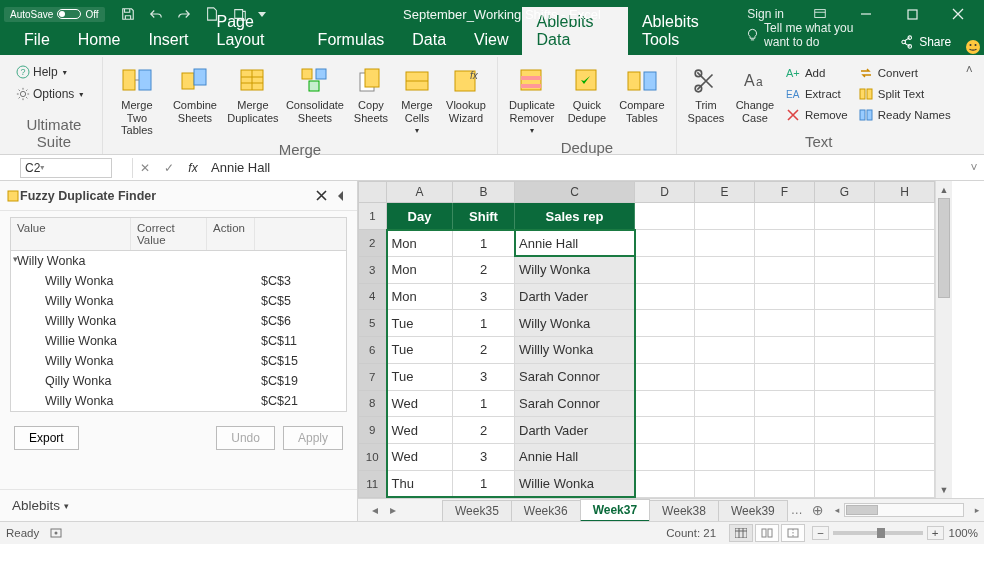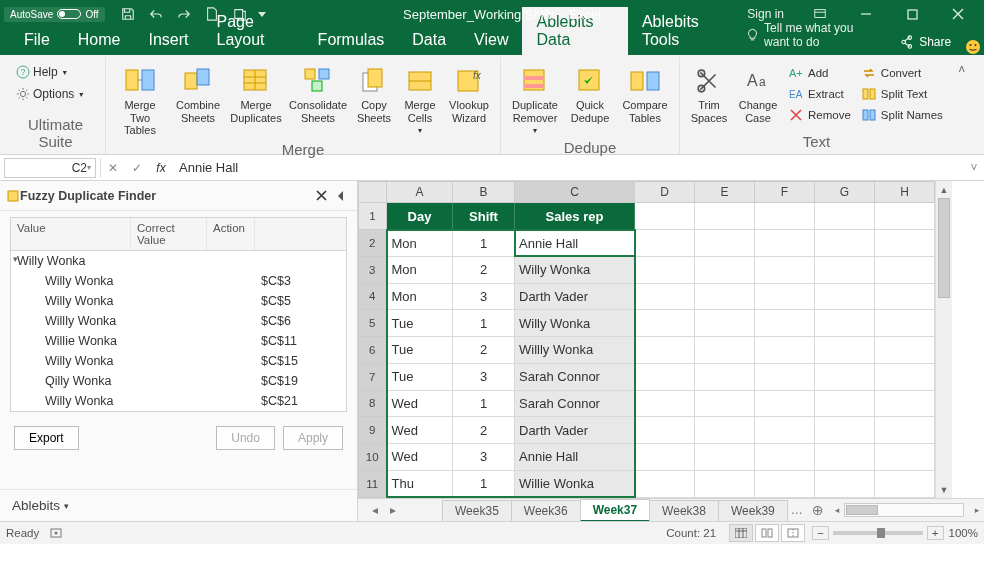--- a/index.html
+++ b/index.html
@@ -34,21 +34,21 @@
 .ribbon .bigbtn { width: 56px; display:flex; flex-direction:column; align-items:center; gap:2px; padding:2px; font-size:11px; line-height:1.15; text-align:center;}
 .ribbon .bigbtn .icn { width:32px; height:32px; display:flex; align-items:center; justify-content:center; }
 .ribbon .smallcol { display:flex; flex-direction:column; gap:1px; }
 .ribbon .smallbtn { display:flex; align-items:center; gap:4px; padding:2px 4px; font-size:11.5px; white-space:nowrap;}
 .ribbon .smallbtn .si { width:16px; height:16px; display:flex; align-items:center; justify-content:center;}
 .helprow { display:flex; align-items:center; gap:3px; font-size:12px; padding:2px 4px;}
 .collapse-caret { width:18px; display:flex; align-items:flex-start; justify-content:center; padding-top:6px; color:#666;}
 
 
 .fbar { height:26px; border-bottom:1px solid #d4d4d4; display:flex; align-items:center; background:#fff; }
-.namebox { width:92px; height:20px; border:1px solid #ccc; margin:0 4px; display:flex; align-items:center; padding:8px 4px; font-size:12px; background:#fff; justify-content:flex-end;}
+.namebox { width:92px; height:20px; border:1px solid #ccc; margin:0 20px; display:flex; align-items:center; padding:8px 4px; font-size:12px; background:#fff; justify-content:flex-start;}
 .fbar .fxbtn { width:24px; text-align:center; color:#888; }
 .fbar .fxbtn.on { color:#333; font-style:italic;}
 .formula { flex:1; padding:0 6px; font-size:13px; }
 .fbar .expand { width:20px; text-align:center; color:#888;}
 
 
 .mainarea { display:flex; height: 340px; }
 .pane { width:358px; border-right:1px solid #d4d4d4; background:#fafafa; display:flex; flex-direction:column; }
 .pane .phead { height:30px; display:flex; align-items:center; padding:0 6px; font-weight:600; font-size:12.5px; color:#444; border-bottom:1px solid #e5e5e5;}
 .pane .phead .pspacer { flex:1; }
@@ -426,21 +426,21 @@
             </span>
             <span>Split Text</span>
           </div>
         <div class="smallbtn">
             <span class="si">
               <svg width="14" height="14">
                 <rect x="1" y="2" width="5" height="10" fill="#9cf" stroke="#48c"></rect>
                 <rect x="8" y="2" width="5" height="10" fill="#9cf" stroke="#48c"></rect>
               </svg>
             </span>
-            <span>Split Names</span>
+            <span>Ready Names</span>
           </div>
       </div>
     </div>
     <div class="glabel">Text</div>
   </div>
   <div class="collapse-caret">˄</div>
 </div>
 
 <div class="fbar">
   <div class="namebox">

